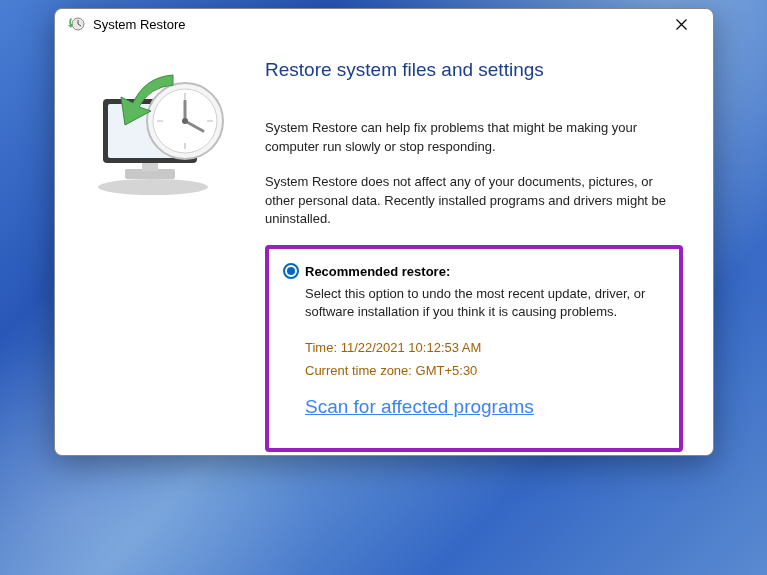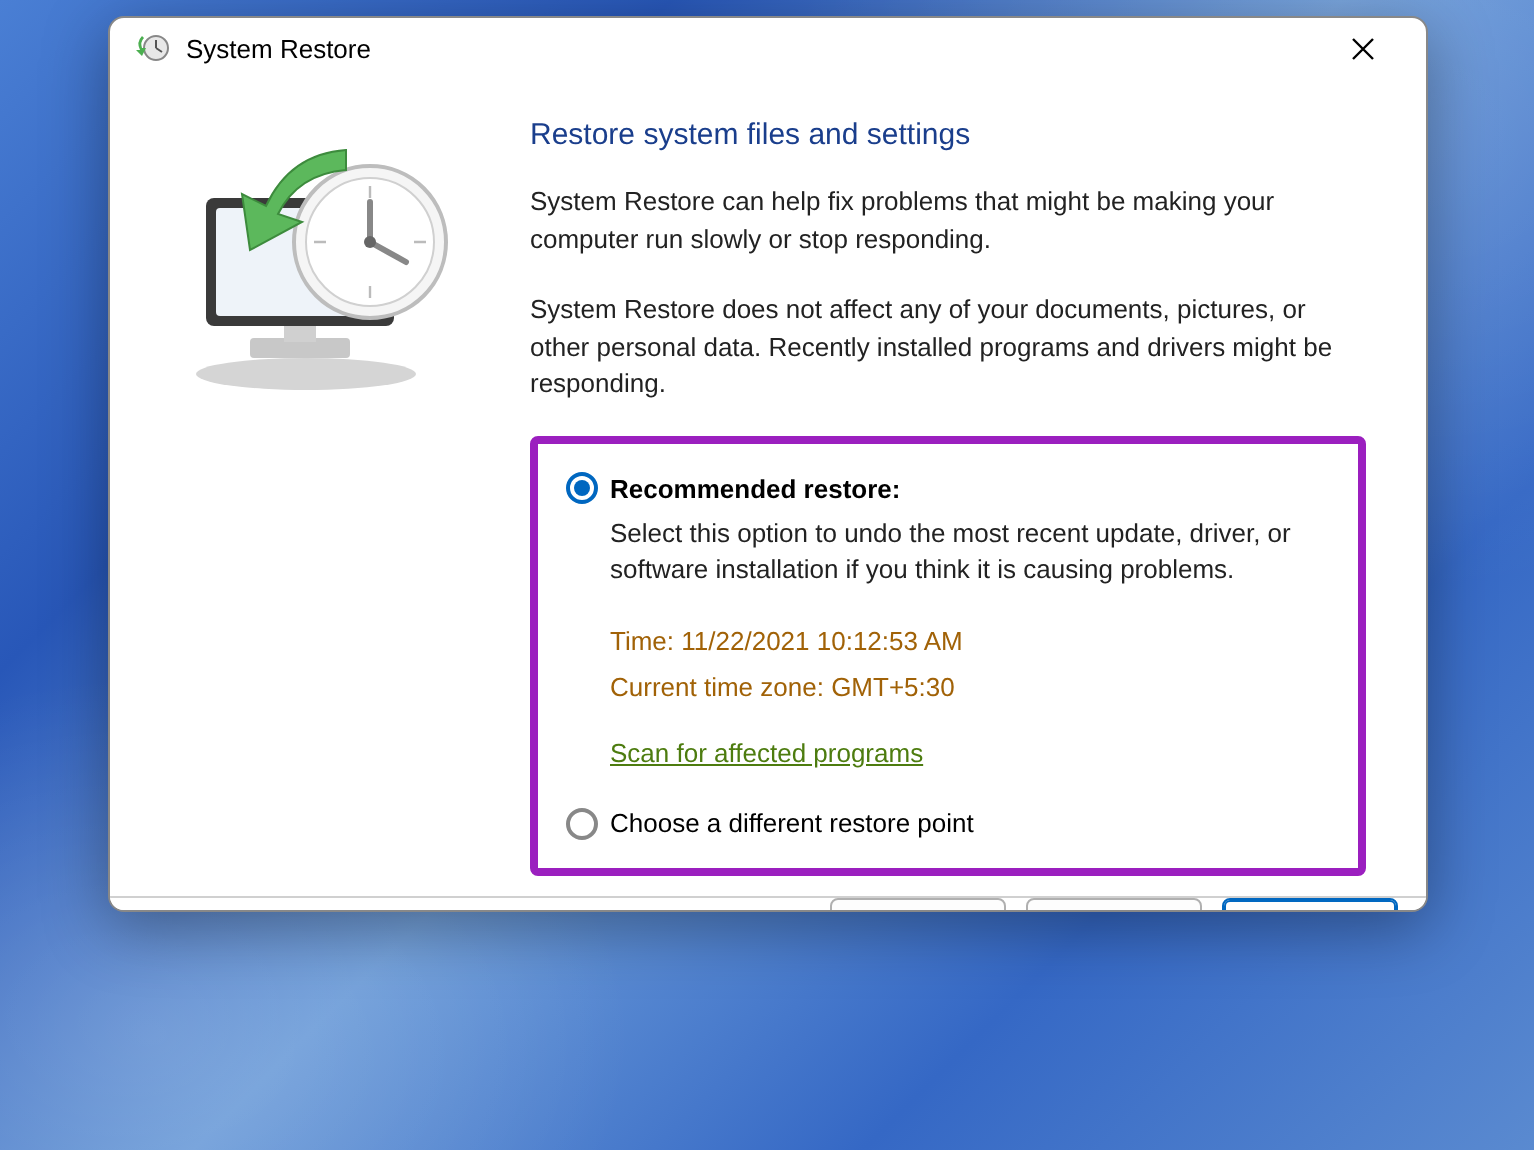--- a/index.html
+++ b/index.html
@@ -80,24 +80,24 @@
       height: 140px;
       position: relative;
     }
     .content {
       flex: 1;
       padding: 20px 30px 10px 10px;
       font-size: 13px;
       color: #222;
     }
     .content h1 {
-      font-size: 15px;
+      font-size: 19px;
       font-weight: 400;
       color: #1a3e8c;
-      margin-bottom: 16px;
+      margin-bottom: 38px;
     }
     .para {
       font-size: 13px;
       line-height: 1.45;
       color: #222;
       margin-bottom: 16px;
       margin-top: 16px;
     }
     .highlight-box {
       border: 4px solid #9b1fbf;
@@ -139,23 +139,23 @@
       color: #222;
       line-height: 1.4;
       margin: 6px 0 18px 22px;
     }
     .detail-line {
       font-size: 13px;
       color: #a16207;
       margin: 0 0 8px 22px;
     }
     .link {
-      color: #4d7c0f;
+      color: #3b82f6;
       text-decoration: underline;
-      font-size: 13px;
+      font-size: 19px;
       margin: 10px 0 16px 22px;
       display: inline-block;
       cursor: pointer;
     }
     .radio-row.alt {
       font-weight: 400;
       margin-top: 4px;
     }
     .footer {
       height: 54px;
@@ -232,45 +232,41 @@
           <line x1="110" y1="62" x2="128" y2="72" stroke="#888" stroke-width="3" stroke-linecap="round"></line>
           <circle cx="110" cy="62" r="3" fill="#666"></circle>
           <path d="M 98 16 Q 70 18 58 44 L 46 38 L 50 66 L 76 52 L 64 48 Q 74 28 98 26 Z" fill="#5cb85c" stroke="#3d8b3d" stroke-width="1"></path>
         </svg>
       </div>
     </div>
 
     <div class="content">
       <h1>Restore system files and settings</h1>
       <p class="para">System Restore can help fix problems that might be making your computer run slowly or stop responding.</p>
-      <p class="para">System Restore does not affect any of your documents, pictures, or other personal data. Recently installed programs and drivers might be responding.</p>
+      <p class="para">System Restore does not affect any of your documents, pictures, or other personal data. Recently installed programs and drivers might be uninstalled.</p>
 
       <div class="highlight-box">
 
         <div class="radio-row">
           <span class="radio selected"></span>
           <span>Recommended restore:</span>
         </div>
         <div class="radio-desc">Select this option to undo the most recent update, driver, or software installation if you think it is causing problems.</div>
 
         <div class="detail-line">
           <span>Time:</span>
           <span>11/22/2021 10:12:53 AM</span>
         </div>
         <div class="detail-line">
           <span>Current time zone:</span>
           <span>GMT+5:30</span>
         </div>
 
         <a class="link">Scan for affected programs</a>
 
-        <div class="radio-row alt">
-          <span class="radio"></span>
-          <span>Choose a different restore point</span>
-        </div>
 
       </div>
     </div>
   </div>
 
   <div class="footer">
     <button class="btn" disabled="">&lt; Back</button>
     <button class="btn">Cancel</button>
     <button class="btn primary">Next &gt;</button>
   </div>

